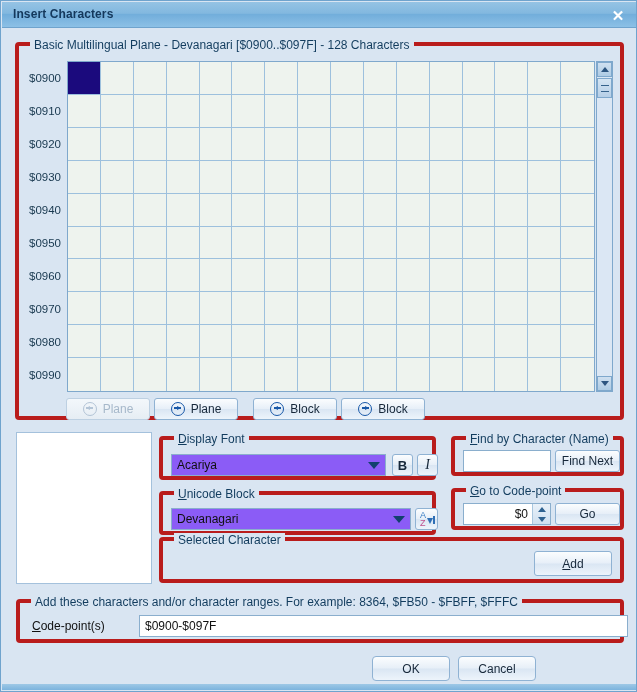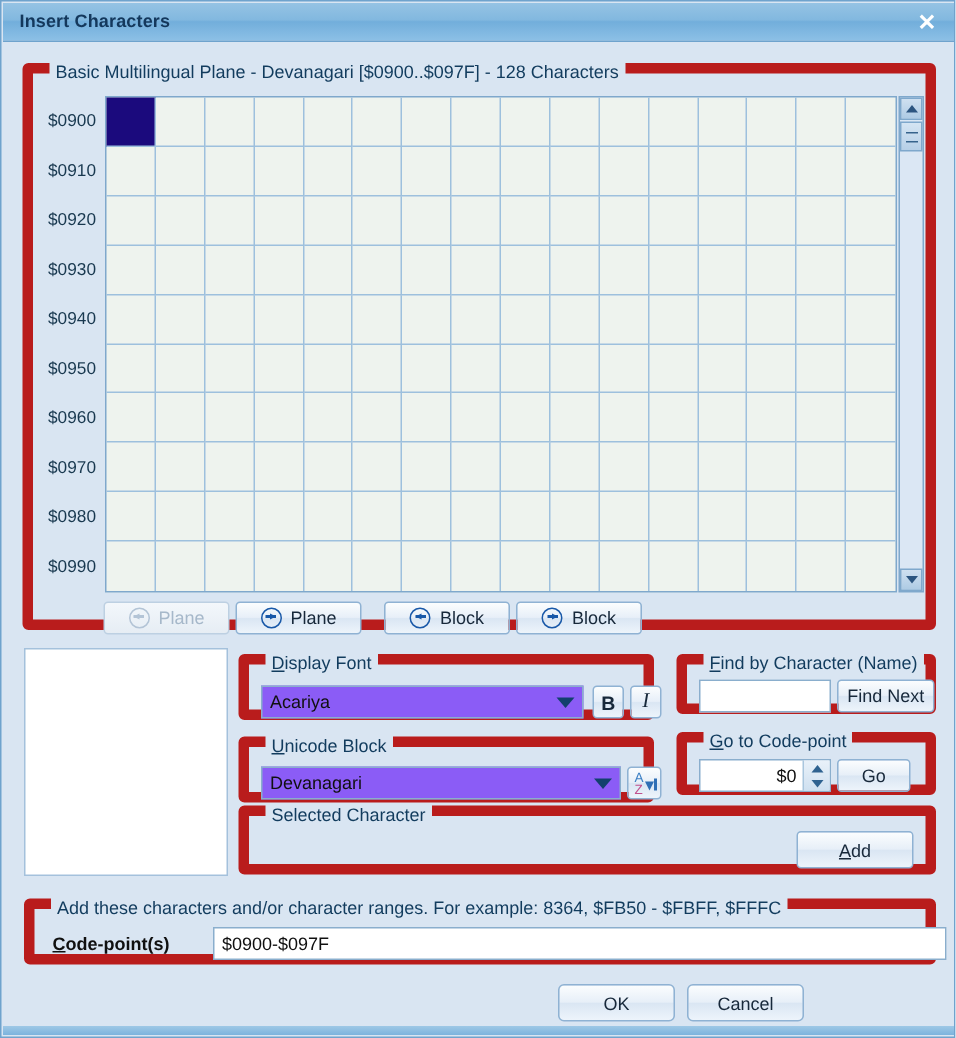--- a/index.html
+++ b/index.html
@@ -50,21 +50,21 @@
     justify-content: center;
     color: #ffffff;
     font-size: 15px;
     font-weight: bold;
     cursor: pointer;
     line-height: 1;
   }
   
   .group {
     position: absolute;
-    border: 7px solid #b91c1c;
+    border: 4px solid #b91c1c;
     border-radius: 4px;
     box-sizing: border-box;
     padding-left: 10px;
   }
   .group > .legend {
     position: absolute;
     top: -8px;
     left: 11px;
     padding: 0 4px;
     background: #d9e5f2;
@@ -684,28 +684,28 @@
       <span class="sval">$0</span>
       <span class="spin-btns">
         <span class="spin-up">
             <span class="spin-tri-up"></span>
           </span>
         <span class="spin-dn">
             <span class="spin-tri-dn"></span>
           </span>
       </span>
     </div>
-    <div class="sqbtn" style="left:100px; top:11px; width:49px; height:22px;">
+    <div class="sqbtn" style="left:100px; top:11px; width:65px; height:22px;">
       <span>Go</span>
     </div>
   </div>
 
   <div class="group" id="range-group">
     <div class="legend">Add these characters and/or character ranges. For example: 8364, $FB50 - $FBFF, $FFFC</div>
-    <div class="fieldlabel" style="left:12px; top:16px;font-weight:bold;"><u>C</u><span>ode-point(s)</span></div>
+    <div class="fieldlabel" style="left:12px; top:16px;"><u>C</u><span>ode-point(s)</span></div>
     <input class="textinput" style="left: 119px; top: 12px; width: 489px;" value="$0900-$097F">
   </div>
 
   <div class="bottombtn" style="left:371px;">
       <span>OK</span>
     </div>
   <div class="bottombtn" style="left:457px;">
       <span>Cancel</span>
     </div>
 

